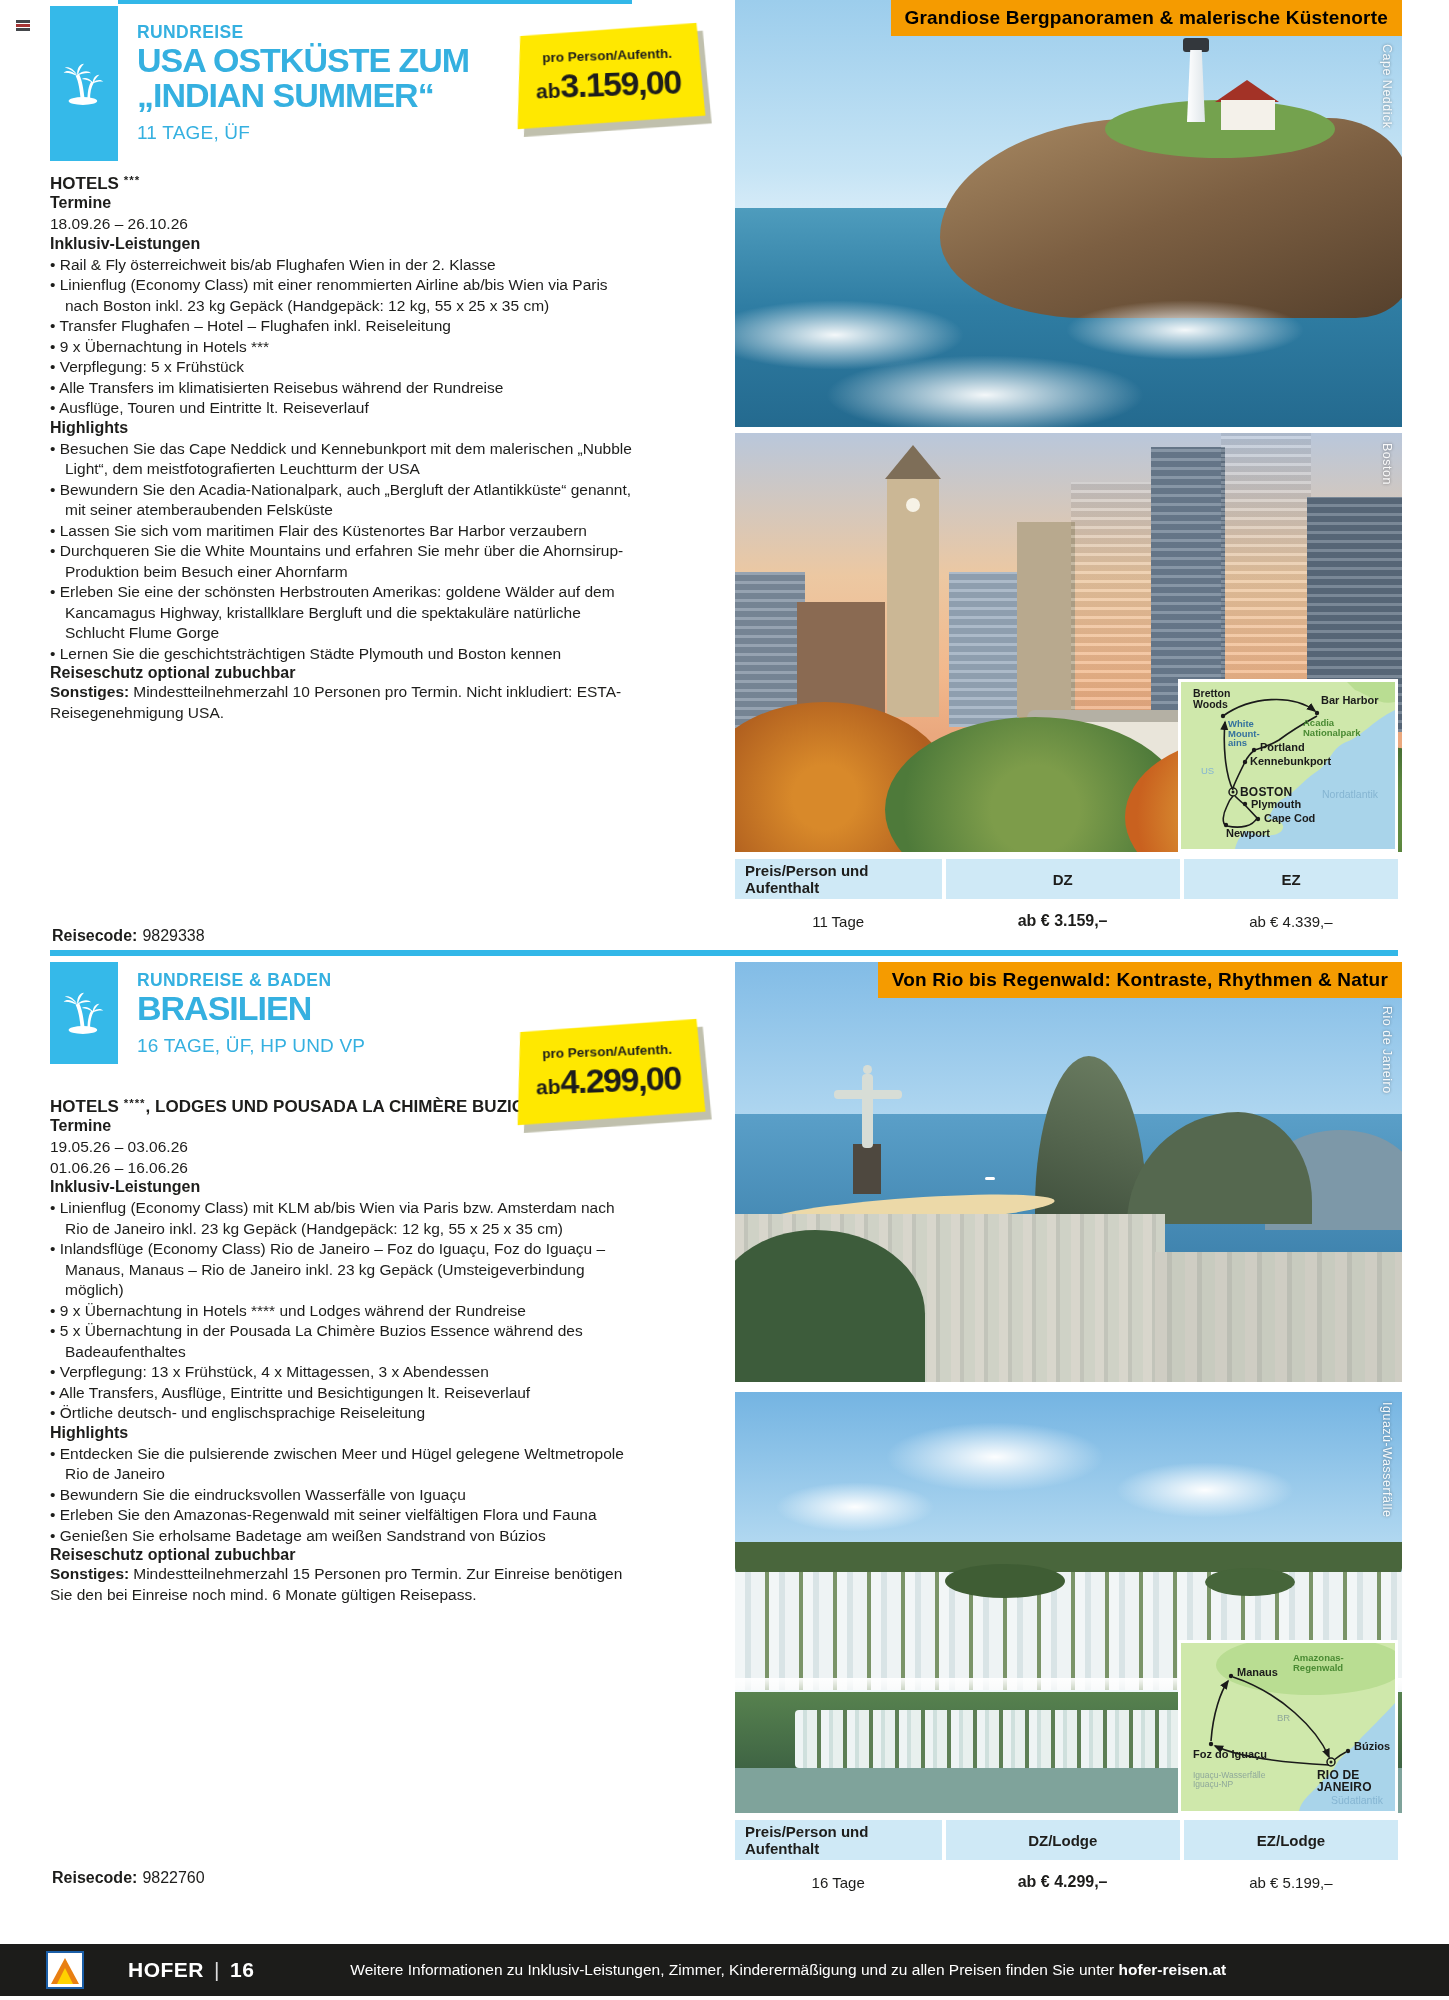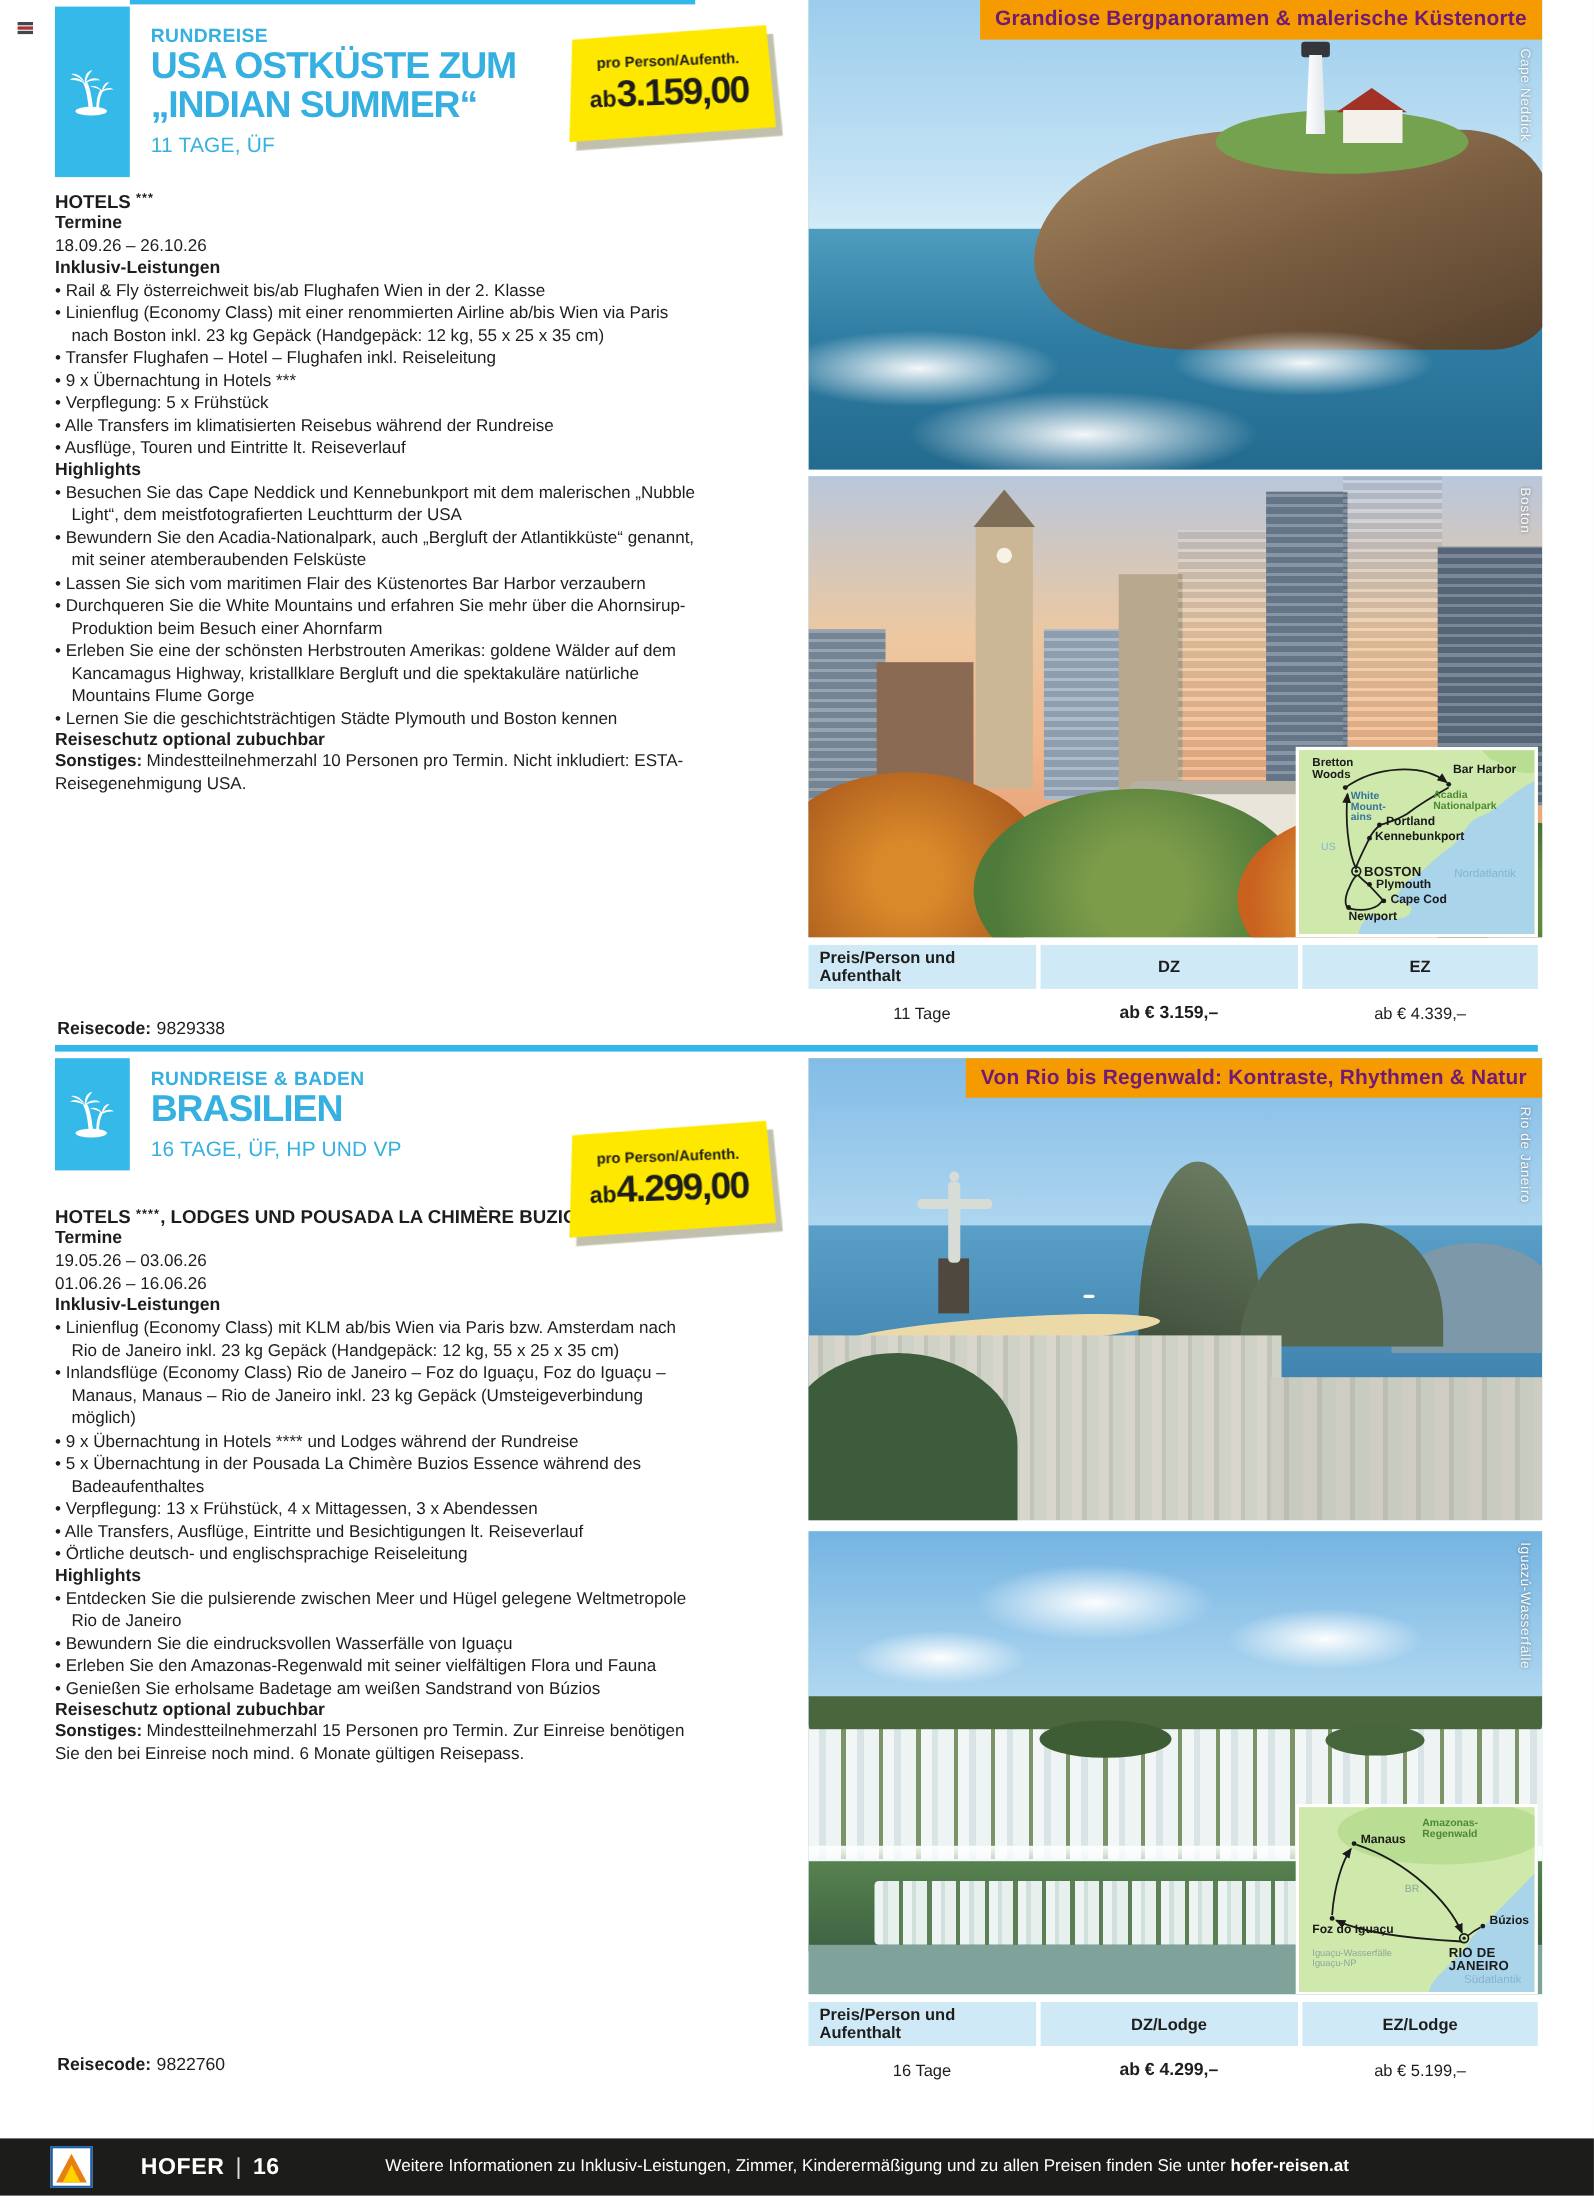--- a/index.html
+++ b/index.html
@@ -52,21 +52,21 @@
   .sonst{margin:0;font-size:15.5px;line-height:20.5px;}
   .sonst .lbl-inline{font-weight:bold;margin-right:4px;}
   .reisecode{position:absolute;left:2px;font-size:16px;}
   .rc1{top:927px;} .rc2{top:918px;}
   .reisecode .num{font-weight:normal;margin-left:5px;}
   
   .photo{position:absolute;left:735px;width:667px;overflow:hidden;background:#9cc;}
   .photo1{top:0;height:427px;} .photo2{top:433px;height:419px;}
   .photo3{top:962px;height:420px;} .photo4{top:1392px;height:421px;}
   .banner{position:absolute;top:0;right:0;height:36px;line-height:36px;background:#f59b00;
-          color:#701a75;font-weight:bold;font-size:19px;padding:0 14px;letter-spacing:.2px;z-index:5;}
+          color:#000000;font-weight:bold;font-size:19px;padding:0 14px;letter-spacing:.2px;z-index:5;}
   .vcap{position:absolute;top:44px;right:8px;writing-mode:vertical-rl;color:rgba(255,255,255,.93);
         font-size:12.5px;letter-spacing:.5px;text-shadow:0 0 3px rgba(0,0,0,.45);z-index:6;}
   .photo2 .vcap,.photo4 .vcap{top:10px;}
   
   .p1-sky{position:absolute;inset:0;background:linear-gradient(180deg,#9ccdec 0%,#c6e4f5 40%,#e4f2fa 58%);}
   .p1-sea{position:absolute;left:0;top:208px;width:100%;height:219px;
           background:linear-gradient(180deg,#4e9cbd 0%,#2f7da3 45%,#246a8f 100%);}
   .p1-island{position:absolute;left:205px;top:118px;width:470px;height:200px;
           background:linear-gradient(160deg,#a98a63 0%,#7c5f42 50%,#55402c 100%);
           border-radius:45% 18% 12% 32%/62% 36% 22% 42%;}
@@ -233,21 +233,21 @@
         <li>Alle Transfers im klimatisierten Reisebus während der Rundreise</li>
         <li>Ausflüge, Touren und Eintritte lt. Reiseverlauf</li>
       </ul>
 
     <h4 class="lbl mt-block">Highlights</h4>
     <ul class="blist">
         <li>Besuchen Sie das Cape Neddick und Kennebunkport mit dem malerischen „Nubble Light“, dem meistfotografierten Leuchtturm der USA</li>
         <li>Bewundern Sie den Acadia-Nationalpark, auch „Bergluft der Atlantikküste“ genannt, mit seiner atemberaubenden Felsküste</li>
         <li>Lassen Sie sich vom maritimen Flair des Küstenortes Bar Harbor verzaubern</li>
         <li>Durchqueren Sie die White Mountains und erfahren Sie mehr über die Ahornsirup-Produktion beim Besuch einer Ahornfarm</li>
-        <li>Erleben Sie eine der schönsten Herbstrouten Amerikas: goldene Wälder auf dem Kancamagus Highway, kristallklare Bergluft und die spektakuläre natürliche Mountains Flume Gorge</li>
+        <li>Erleben Sie eine der schönsten Herbstrouten Amerikas: goldene Wälder auf dem Kancamagus Highway, kristallklare Bergluft und die spektakuläre natürliche Schlucht Flume Gorge</li>
         <li>Lernen Sie die geschichtsträchtigen Städte Plymouth und Boston kennen</li>
       </ul>
 
     <h4 class="lbl mt-block">Reiseschutz optional zubuchbar</h4>
     <p class="sonst"><span class="lbl-inline">Sonstiges:</span><span>Mindestteilnehmerzahl 10 Personen pro Termin. Nicht inkludiert: ESTA-Reisegenehmigung USA.</span></p>
 
     <div class="reisecode rc1 bold"><span>Reisecode:</span><span class="num">9829338</span></div>
   </div>
 
   <div class="badge badge1">

